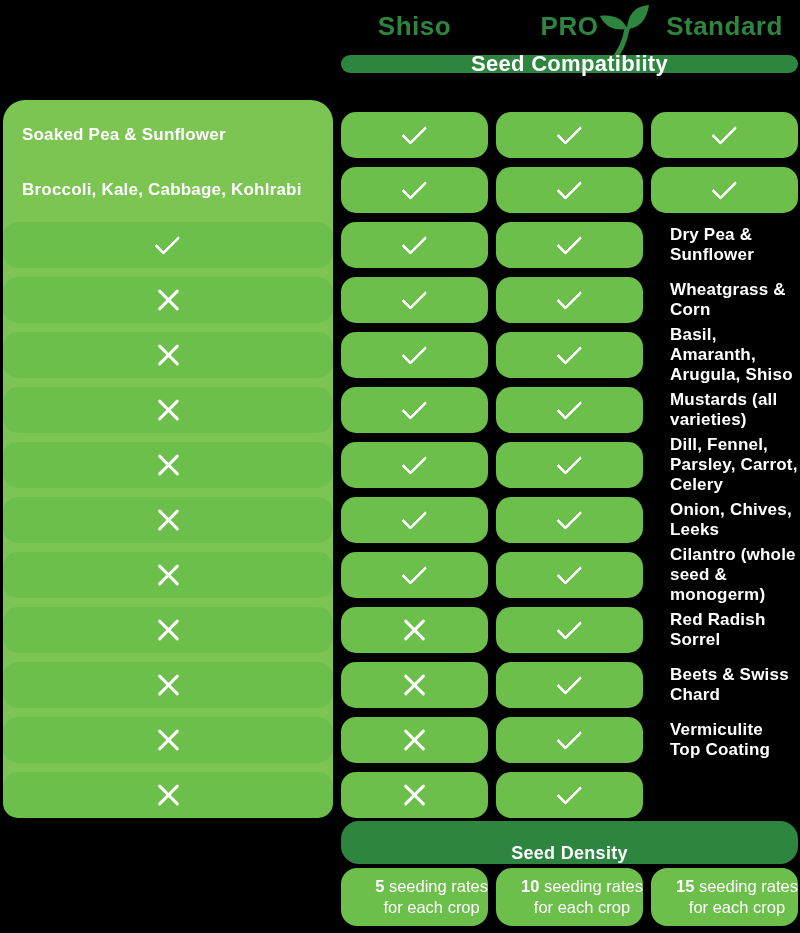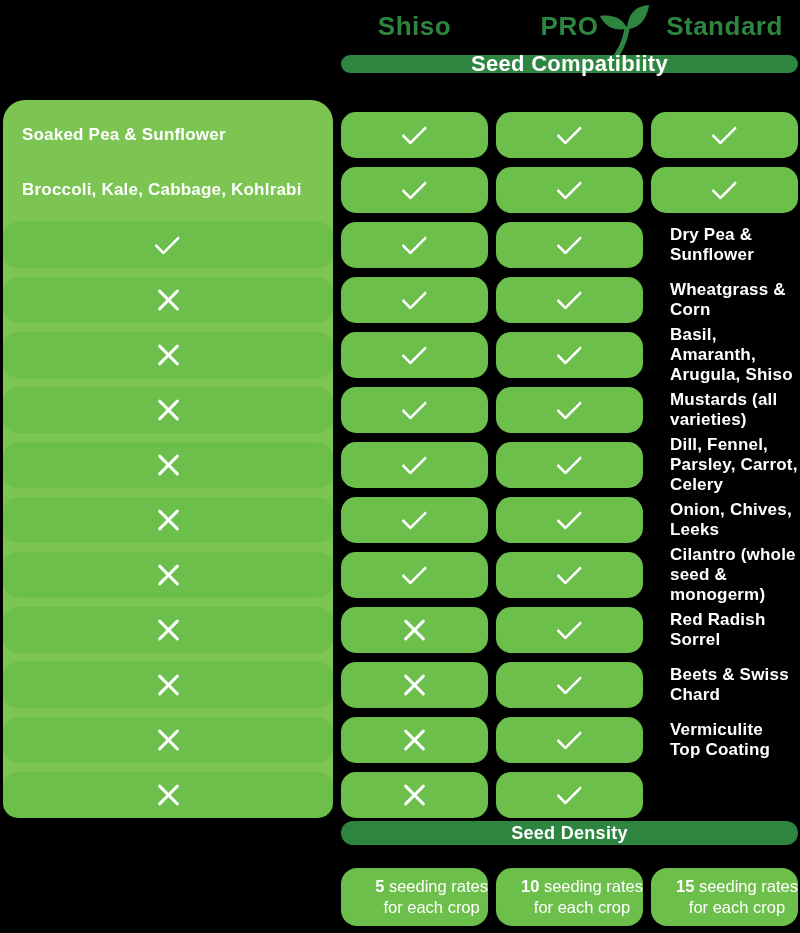--- a/index.html
+++ b/index.html
@@ -55,21 +55,21 @@
     width: 457px;
     background: var(--dark-green, #2e8540);
     color: #ffffff;
     font-weight: bold;
     display: flex;
     align-items: center;
     justify-content: center;
     letter-spacing: 0.3px;
   }
   #compat-bar { top: 55px; height: 18px; border-radius: 16px; font-size: 22px; }
-  #density-bar { top: 821px; height: 24px; border-radius: 18px; font-size: 18px; }
+  #density-bar { top: 821px; height: 43px; border-radius: 18px; font-size: 18px; align-items: flex-end; }
 
   
   #feature-panel {
     position: absolute;
     left: 3px; top: 100px;
     width: 330px; height: 706px;
     background: var(--panel-green, #7cc553);
     border-radius: 22px;
   }
 

